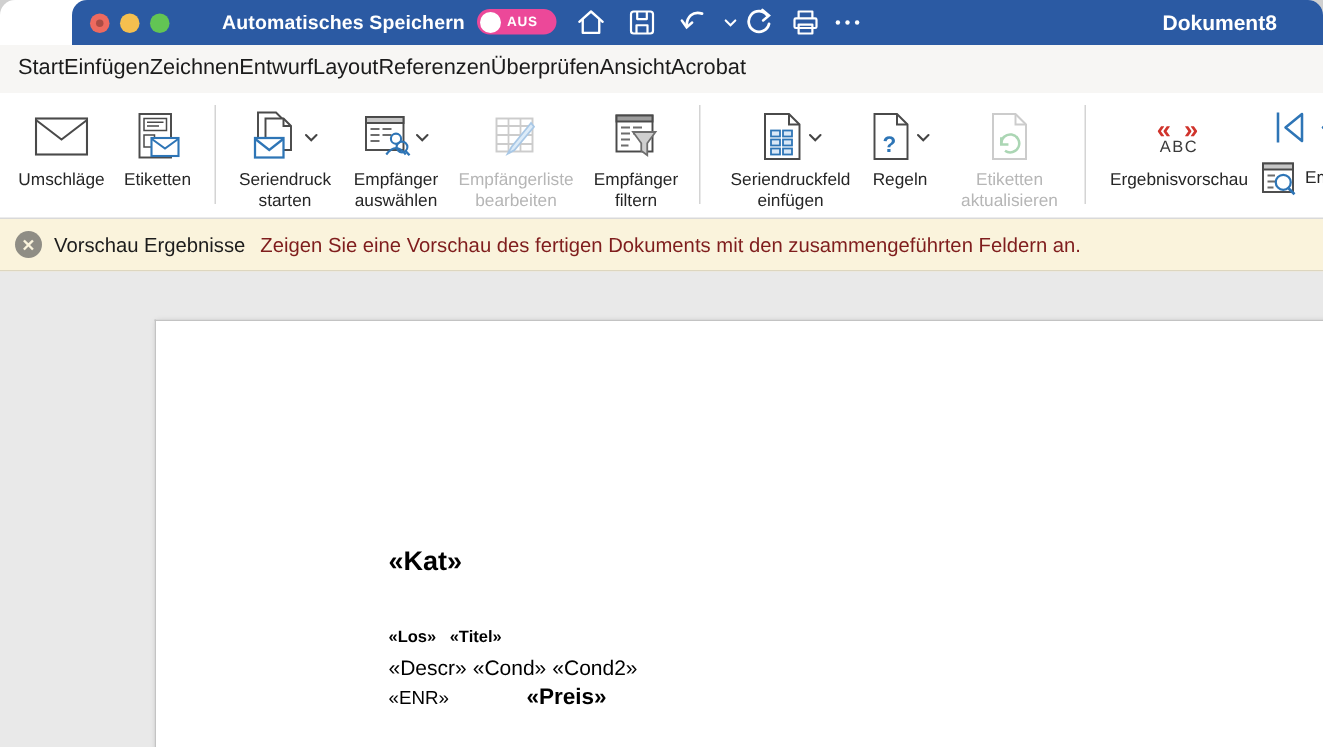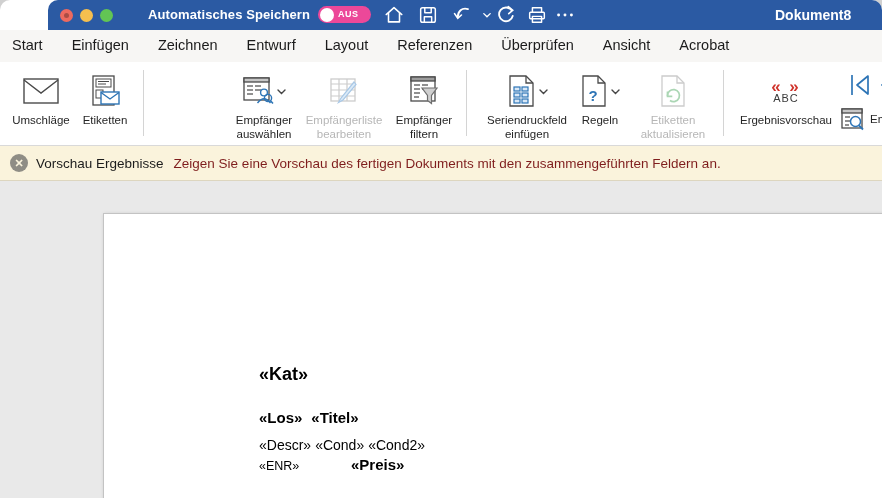--- a/index.html
+++ b/index.html
@@ -25,21 +25,21 @@
   .autosave-state { position:absolute; left:20px; top:0; height:17px; line-height:17px;
                     color:#fff; font-size:9px; font-weight:700; letter-spacing:0.5px; }
   .tb-icon { position:absolute; top:4px; width:22px; height:22px; }
   .tb-icon svg { width:22px; height:22px; }
   .window-title { position:absolute; left:727px; top:0; height:30px; line-height:30px;
                   color:#fff; font-size:14px; font-weight:700; }
 
   
   .tabbar { position:absolute; left:0; top:30px; width:882px; height:32px;
             background:#f7f6f4; display:flex; align-items:stretch;
-            padding-left:12px; gap:29px; }
+            padding-left:12px; }
   .tab { font-size:14.5px; color:#1b1b1b; line-height:30px; position:relative;
          cursor:default; white-space:nowrap; }
   .tab.active { font-weight:700; }
   .tab.active::after { content:""; position:absolute; left:-2px; right:-2px; bottom:2px;
                        height:3px; border-radius:2px; background:#2456a0; }
 
   
   .ribbon { position:absolute; left:0; top:62px; width:882px; height:84px;
             background:#ffffff; border-bottom:1px solid #d9d9d9; }
   .rdiv { position:absolute; top:8px; width:1px; height:66px; background:#d4d4d4; }
@@ -66,21 +66,21 @@
   .ib-title { margin-left:8px; font-size:13.5px; font-weight:500; color:#1c1c1c; white-space:nowrap; }
   .ib-msg { margin-left:10px; font-size:13.5px; color:#7f1d1d; white-space:nowrap; }
 
   
   .docarea { position:absolute; left:0; top:181px; width:882px; height:317px; background:#e9e9e9; }
   .page { position:absolute; left:103px; top:32px; width:820px; height:340px;
           background:#ffffff; border:1px solid #c3c3c3; border-right:none;
           box-shadow:1px 1px 4px rgba(0,0,0,0.15); }
   .merge { position:absolute; color:#000; }
   .f-kat { left:155px; top:150px; font-size:18px; font-weight:700; }
-  .f-line1 { left:155px; top:195px; font-size:15px; font-weight:700;text-align:center; }
+  .f-line1 { left:155px; top:205px; font-size:11px; font-weight:700;text-align:center; }
   .f-line1 .gap { margin-left:9px; }
   .f-line2 { left:155px; top:223px; font-size:14px; }
   .f-line2 span { margin-right:4px; }
   .f-line3 { left:155px; top:242px; font-size:15px; }
   .f-enr { display:inline-block; width:92px; font-size:12.5px; }
   .f-preis { font-weight:700;margin-top:28px; }
 
   svg { display:block; }
 </style>
 </head>
@@ -179,20 +179,40 @@
           <rect x="7" y="15" width="7" height="8" fill="#fff" stroke="#4a4a4a"></rect>
           <rect x="12" y="17" width="18" height="12" fill="#fff" stroke="#2e75b6" stroke-width="1.4"></rect>
           <path d="M12 17.5 L21 24 L30 17.5" fill="none" stroke="#2e75b6" stroke-width="1.4"></path>
         </svg>
       </div>
       <div class="lbl">Etiketten</div>
     </div>
 
     <div class="rdiv" style="left:143px"></div>
 
+    <div class="rbtn" style="left:151px; width:78px">
+      <div class="icon-box">
+        <span>
+          <svg width="32" height="34" viewBox="0 0 32 34">
+            <path d="M4 1 h12 l5 5 v16 h-17 z" fill="#fff" stroke="#4a4a4a" stroke-width="1.3"></path>
+            <path d="M9 5 h12 l5 5 v16 h-17 z" fill="#fff" stroke="#4a4a4a" stroke-width="1.3"></path>
+            <path d="M21 5 v5 h5" fill="none" stroke="#4a4a4a" stroke-width="1.3"></path>
+            <rect x="2" y="18" width="19" height="13" fill="#fff" stroke="#2e75b6" stroke-width="1.5"></rect>
+            <path d="M2 18.5 L11.5 26 L21 18.5" fill="none" stroke="#2e75b6" stroke-width="1.5"></path>
+          </svg>
+        </span>
+        <span class="chev">
+          <svg width="9" height="6" viewBox="0 0 9 6" fill="none" stroke="#444" stroke-width="1.4" stroke-linecap="round">
+              <path d="M1 1 L4.5 4.5 L8 1"></path>
+            </svg>
+        </span>
+      </div>
+      <div class="lbl">Seriendruck</div>
+      <div class="lbl">starten</div>
+    </div>
 
     <div class="rbtn" style="left:224px; width:80px">
       <div class="icon-box">
         <span>
           <svg width="32" height="32" viewBox="0 0 32 32">
             <rect x="2" y="3" width="25" height="22" fill="#fff" stroke="#4a4a4a" stroke-width="1.3"></rect>
             <rect x="2" y="3" width="25" height="4" fill="#c7c7c7" stroke="#4a4a4a" stroke-width="1.3"></rect>
             <path d="M5 11 h6 M13 11 h6 M5 15 h6 M13 15 h6 M5 19 h6" stroke="#6d6d6d" stroke-width="1.4"></path>
             <circle cx="22" cy="17.5" r="3.4" fill="#fff" stroke="#2e75b6" stroke-width="1.4"></circle>
             <path d="M15.5 28 q6.5 -8.5 13 0" fill="none" stroke="#2e75b6" stroke-width="1.4"></path>

